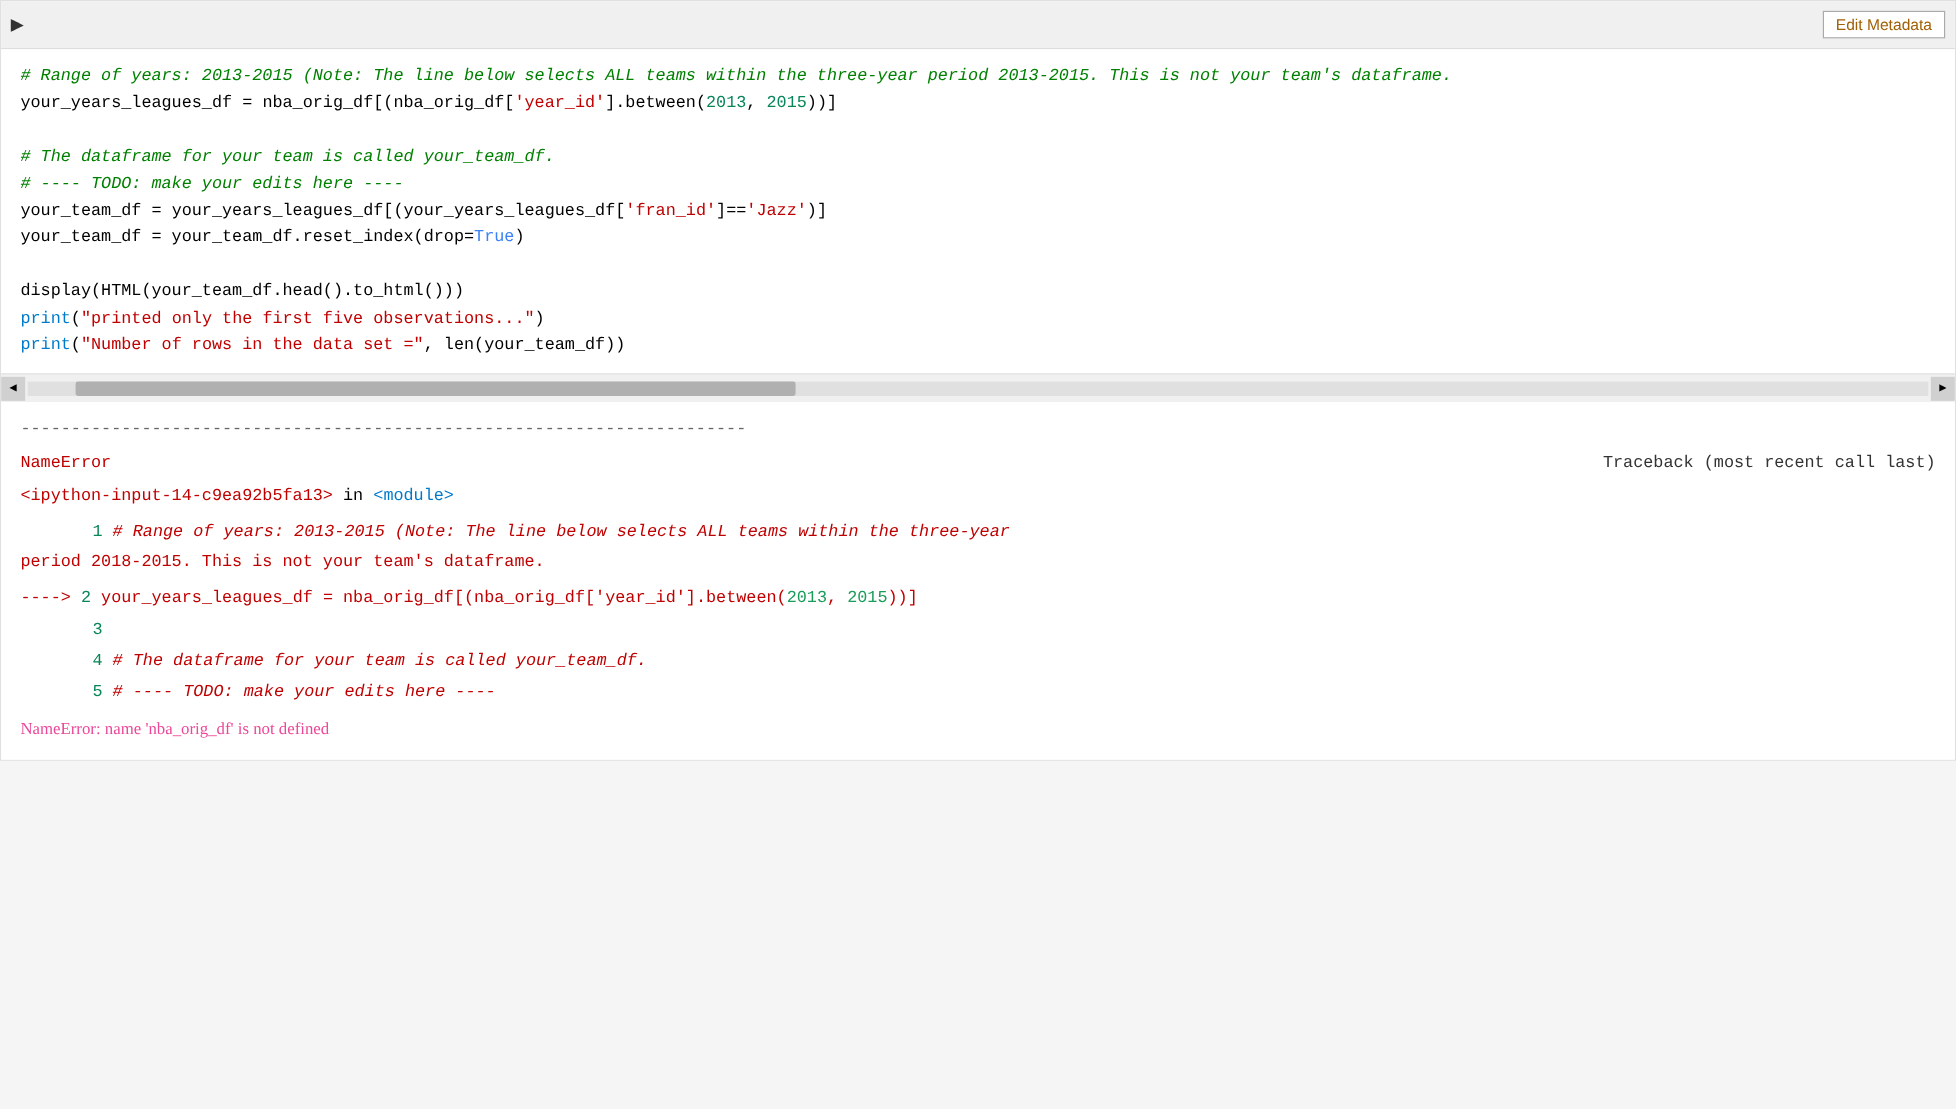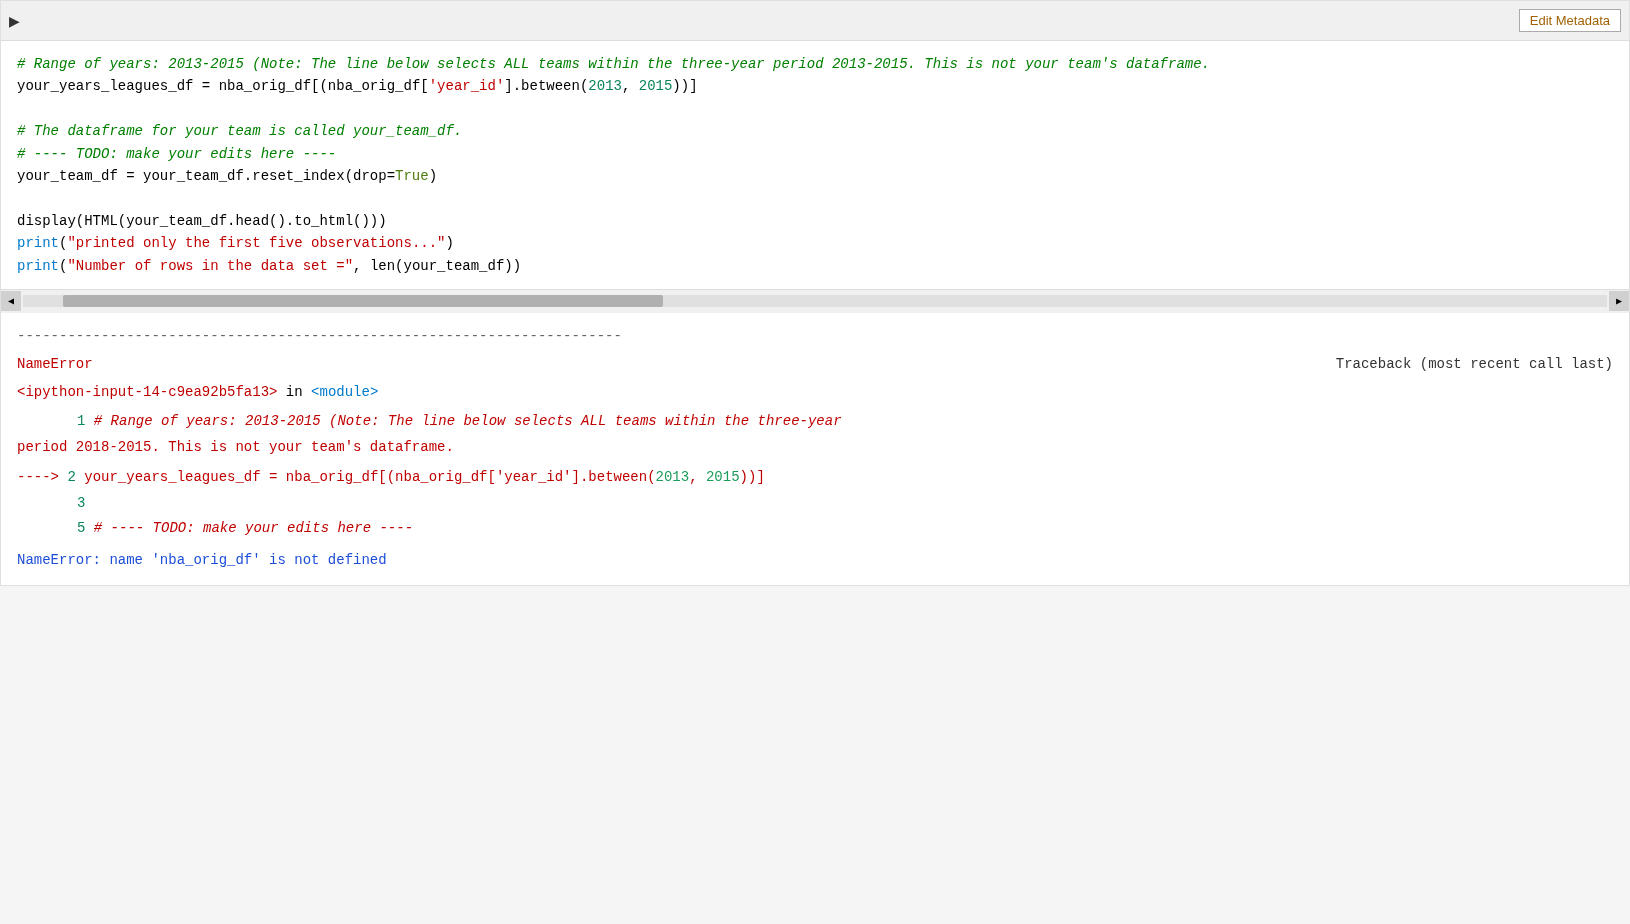--- a/index.html
+++ b/index.html
@@ -68,21 +68,21 @@
 
     .code-line {
       display: block;
       white-space: pre;
     }
 
     .comment { color: #008000; font-style: italic; }
     .keyword { color: #007acc; }
     .string-red { color: #c00000; }
     .number { color: #098658; }
-    .true-kw { color: #4d7c0f; }
+    .true-kw { color: #3b82f6; }
     .normal { color: #000; }
 
     .scrollbar-area {
       display: flex;
       align-items: center;
       background: #f0f0f0;
       padding: 2px 0;
       border-top: 1px solid #ddd;
       height: 24px;
     }
@@ -137,44 +137,46 @@
 
     .line-num { color: #098658; }
     .arrow { color: #c00000; }
 
     .error-comment { color: #c00000; font-style: italic; }
     .error-normal { color: #c00000; }
     .error-number { color: #1a9c5a; }
     .error-key { color: #c00000; text-decoration: none; }
 
     .final-error {
-      color: #1d4ed8;
+      color: #ec4899;
       display: block;
       margin-top: 8px;
       white-space: pre;
+      font-family: Liberation Serif, serif;
     }
   </style>
 </head>
 <body>
 
 <div class="notebook-cell">
   <div class="cell-toolbar">
     <div class="cell-toolbar-left">
       <span class="run-icon">▶</span>
     </div>
     <button class="edit-metadata-btn">Edit Metadata</button>
   </div>
 
   <div class="code-area">
     <div class="scroll-container">
       <span class="code-line comment"># Range of years: 2013-2015 (Note: The line below selects ALL teams within the three-year period 2013-2015. This is not your team's dataframe.</span>
       <span class="code-line normal">your_years_leagues_df <span class="normal">= nba_orig_df[(nba_orig_df[<span class="string-red">'year_id'</span>].between(<span class="number">2013</span>, <span class="number">2015</span>))]</span></span>
       <span class="code-line">&nbsp;</span>
       <span class="code-line comment"># The dataframe for your team is called your_team_df.</span>
       <span class="code-line comment"># ---- TODO: make your edits here ----</span>
+      <span class="code-line normal">your_team_df <span class="normal">= your_years_leagues_df[(your_years_leagues_df[<span class="string-red">'fran_id'</span>]==<span class="string-red">'Jazz'</span>)]</span></span>
       <span class="code-line normal">your_team_df = your_team_df.reset_index(drop=<span class="true-kw">True</span>)</span>
       <span class="code-line">&nbsp;</span>
       <span class="code-line normal">display(HTML(your_team_df.head().to_html()))</span>
       <span class="code-line normal"><span class="keyword">print</span>(<span class="string-red">"printed only the first five observations..."</span>)</span>
       <span class="code-line normal"><span class="keyword">print</span>(<span class="string-red">"Number of rows in the data set ="</span>, len(your_team_df))</span>
     </div>
   </div>
 
   <div class="scrollbar-area">
     <div class="scroll-left-btn">◀</div>
@@ -209,20 +211,24 @@
     <div style="margin-bottom: 2px;">
       <span class="arrow">----&gt;</span>
       <span class="line-num"> 2 </span>
       <span class="error-normal">your_years_leagues_df = nba_orig_df[(nba_orig_df[<span class="error-key">'year_id'</span>].between(<span class="error-number">2013</span>, <span class="error-number">2015</span>))]</span>
     </div>
 
     <div style="margin-left: 60px; margin-bottom: 2px;">
       <span class="line-num">3</span>
     </div>
 
+    <div style="margin-left: 60px; margin-bottom: 2px;">
+      <span class="line-num">4</span>
+      <span class="error-comment"># The dataframe for your team is called your_team_df.</span>
+    </div>
 
     <div style="margin-left: 60px; margin-bottom: 8px;">
       <span class="line-num">5</span>
       <span class="error-comment"># ---- TODO: make your edits here ----</span>
     </div>
 
     <span class="final-error">NameError: name 'nba_orig_df' is not defined</span>
   </div>
 </div>
 

